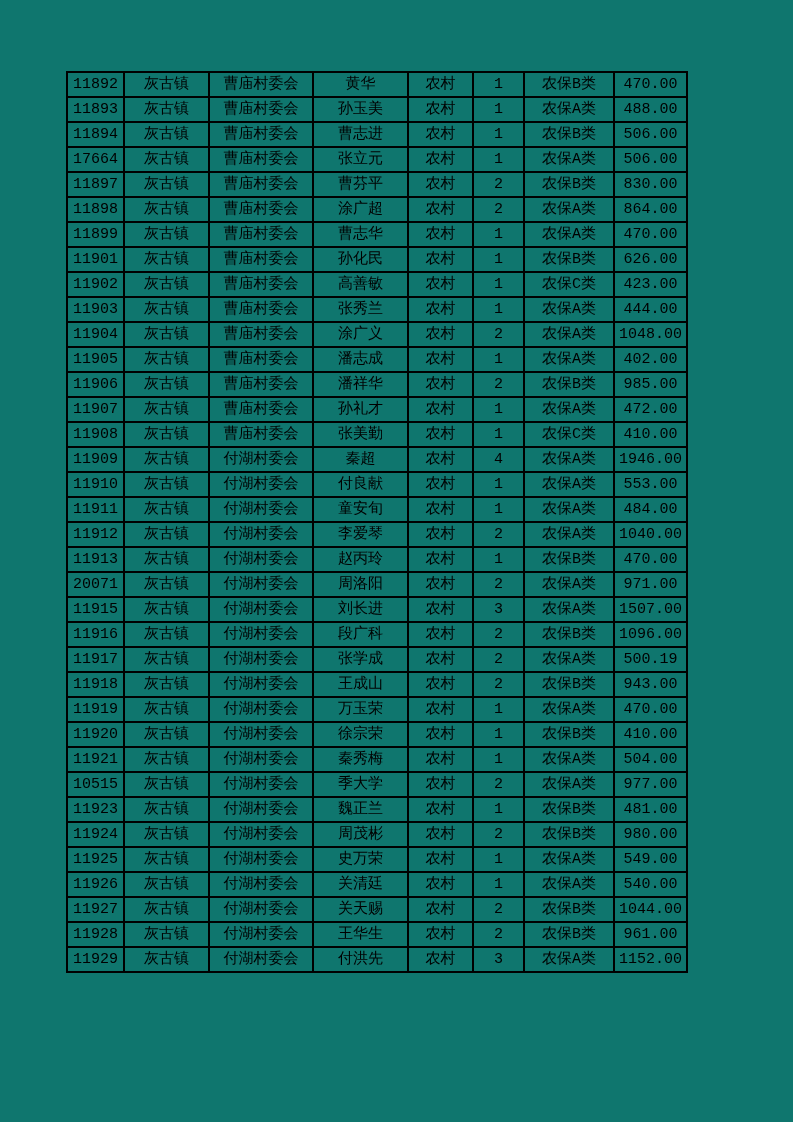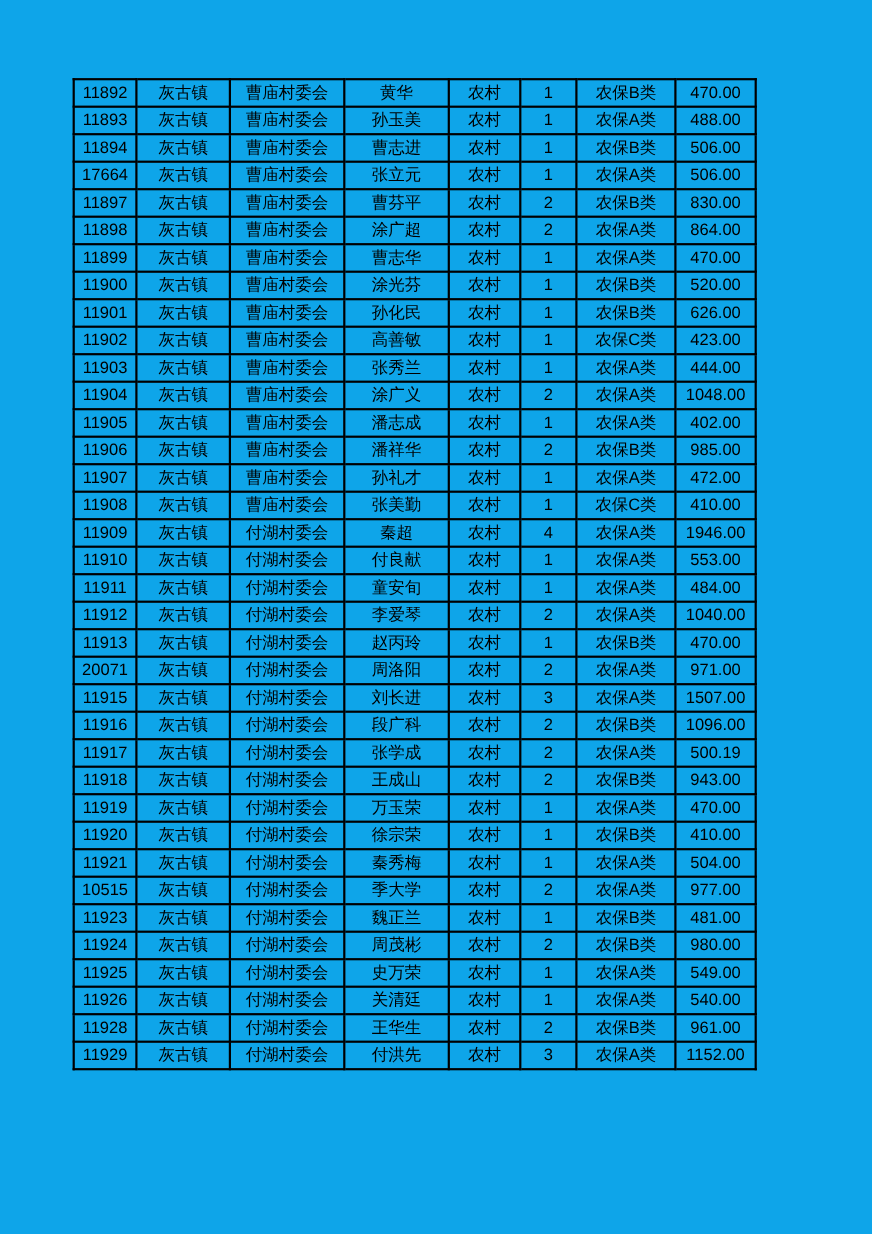--- a/index.html
+++ b/index.html
@@ -4,23 +4,23 @@
 <style>
   html, body {
     margin: 0;
     padding: 0;
     background: #ffffff;
   }
   .page {
     position: relative;
     width: 793px;
     height: 1122px;
-    background: #0ea5e9;
+    background: #0f766e;
     overflow: hidden;
-    font-family: Liberation Sans, sans-serif;
+    font-family: Liberation Mono, monospace;
     color: #000000;
   }
   table.records {
     position: absolute;
     left: 66px;
     top: 71px;
     border-collapse: collapse;
     table-layout: fixed;
   }
   table.records td {
@@ -123,30 +123,20 @@
           <td>11899</td>
           <td>灰古镇</td>
           <td>曹庙村委会</td>
           <td>曹志华</td>
           <td>农村</td>
           <td>1</td>
           <td>农保A类</td>
           <td>470.00</td>
         </tr>
         <tr>
-          <td>11900</td>
-          <td>灰古镇</td>
-          <td>曹庙村委会</td>
-          <td>涂光芬</td>
-          <td>农村</td>
-          <td>1</td>
-          <td>农保B类</td>
-          <td>520.00</td>
-        </tr>
-        <tr>
           <td>11901</td>
           <td>灰古镇</td>
           <td>曹庙村委会</td>
           <td>孙化民</td>
           <td>农村</td>
           <td>1</td>
           <td>农保B类</td>
           <td>626.00</td>
         </tr>
         <tr>
@@ -391,20 +381,30 @@
         </tr>
         <tr>
           <td>11926</td>
           <td>灰古镇</td>
           <td>付湖村委会</td>
           <td>关清廷</td>
           <td>农村</td>
           <td>1</td>
           <td>农保A类</td>
           <td>540.00</td>
+        </tr>
+        <tr>
+          <td>11927</td>
+          <td>灰古镇</td>
+          <td>付湖村委会</td>
+          <td>关天赐</td>
+          <td>农村</td>
+          <td>2</td>
+          <td>农保B类</td>
+          <td>1044.00</td>
         </tr>
         <tr>
           <td>11928</td>
           <td>灰古镇</td>
           <td>付湖村委会</td>
           <td>王华生</td>
           <td>农村</td>
           <td>2</td>
           <td>农保B类</td>
           <td>961.00</td>

